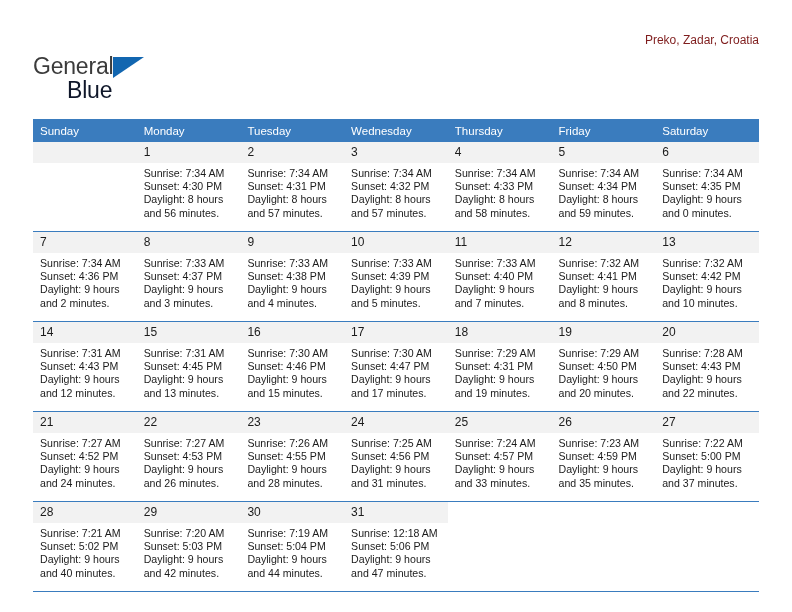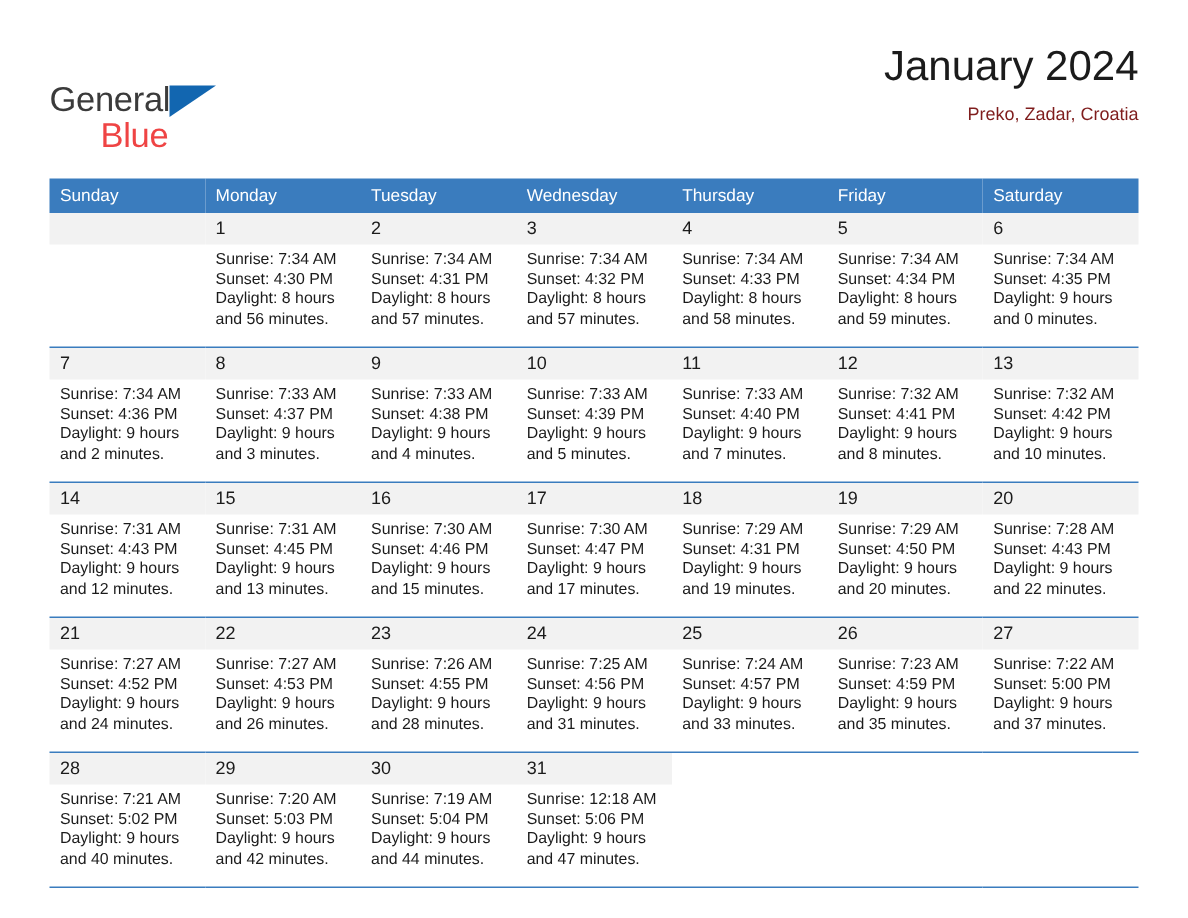--- a/index.html
+++ b/index.html
@@ -53,21 +53,21 @@
     height: 0;
     border-left: 31px solid #1266b0;
     border-bottom: 21px solid transparent;
     vertical-align: -4px;
     margin-left: 0px;
   }
   .brand-blue {
     margin-left: 34px;
     margin-top: -3px;
     font-size: 23px;
-    color: #ef4444;
+    color: #0f172a;
     letter-spacing: -0.2px;
     line-height: 26px;
   }
   .title-block {
     position: absolute;
     right: 0;
     top: -4px;
     text-align: right;
   }
   .cal-title {
@@ -158,21 +158,20 @@
   <div class="header">
 
     <div class="brand">
       <div class="brand-top">
         <span class="brand-general">General</span><span class="brand-tri"></span>
       </div>
       <div class="brand-blue">Blue</div>
     </div>
 
     <div class="title-block">
-      <div class="cal-title">January 2024</div>
       <div class="cal-subtitle">Preko, Zadar, Croatia</div>
     </div>
 
   </div>
 
   <div class="calendar">
     <table class="cal">
       <thead>
         <tr id="weekday-row">
             <th>Sunday</th>

